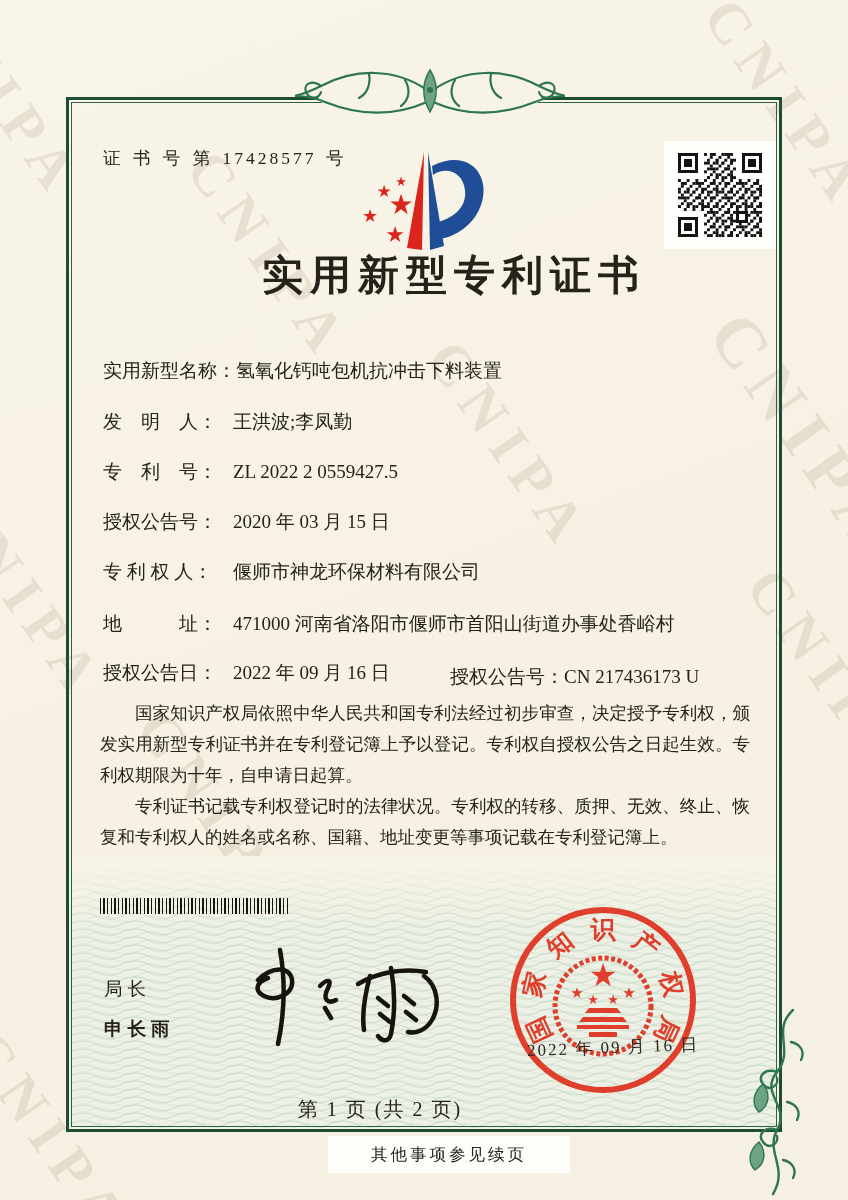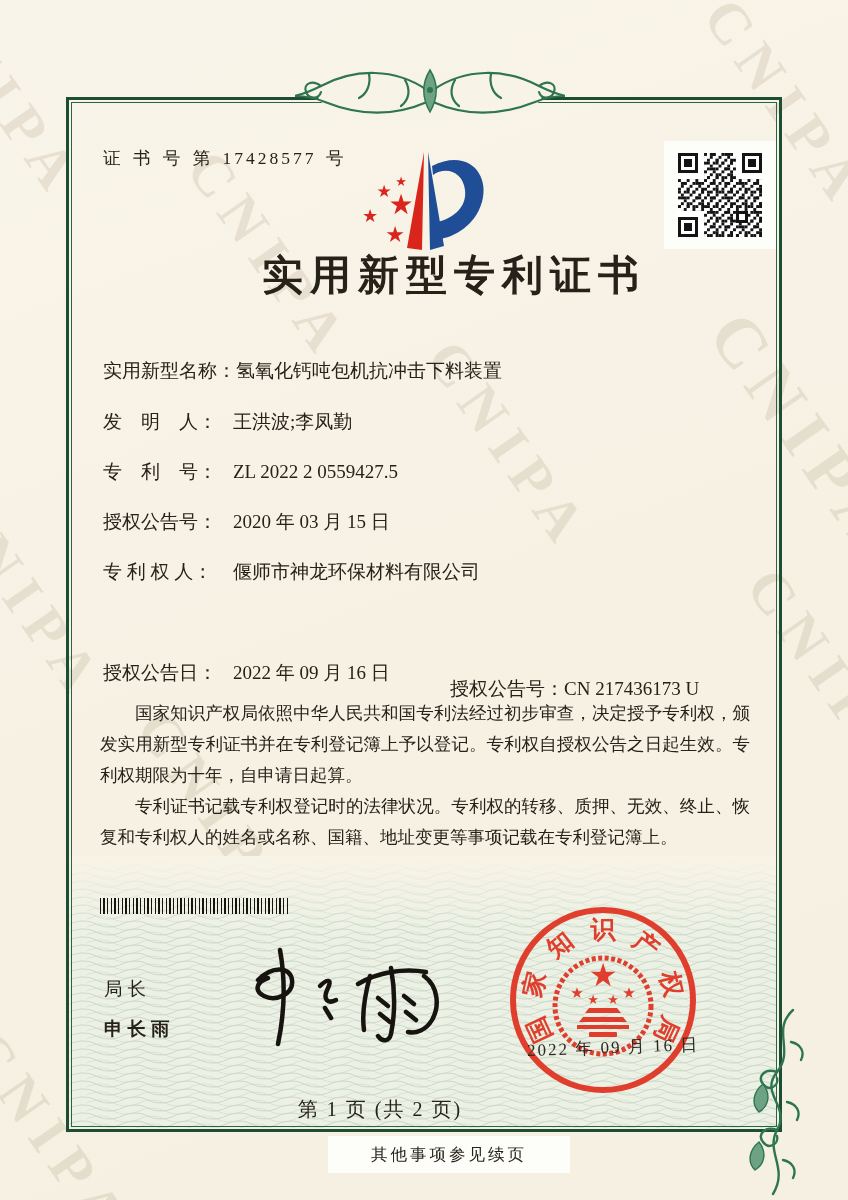--- a/index.html
+++ b/index.html
@@ -16,21 +16,21 @@
   .ornament{position:absolute;z-index:4;}
   .content{position:absolute;inset:0;z-index:5;}
   .cert-no{position:absolute;left:103px;top:146px;font-size:17.5px;letter-spacing:3px;word-spacing:2px;}
   .logo{position:absolute;left:348px;top:140px;}
   .qr-box{position:absolute;left:664px;top:141px;width:112px;height:108px;background:#fdfdfa;
           display:flex;align-items:center;justify-content:center;}
   .title{position:absolute;left:66px;top:248px;width:776px;text-align:center;
          font-size:41px;font-weight:bold;letter-spacing:7px;}
   .row{position:absolute;left:103px;width:660px;font-size:19px;white-space:nowrap;}
   .lbl{display:inline-block;min-width:130px;}
-  .pair2{position:absolute;left:347px;top:16px;}
+  .pair2{position:absolute;left:347px;top:4px;}
   .body-text{position:absolute;left:100px;top:698px;width:650px;font-size:17.5px;line-height:31px;
              text-align:justify;}
   .body-text p{margin:0;text-indent:2em;}
   .barcode{position:absolute;left:100px;top:898px;width:190px;height:16px;
            background:repeating-linear-gradient(90deg,#17130d 0 1.5px,transparent 1.5px 2.8px,
            #17130d 2.8px 5.5px,transparent 5.5px 7px,#17130d 7px 8px,transparent 8px 11px);}
   .signer-title{position:absolute;left:104px;top:976px;font-size:18.5px;letter-spacing:5px;text-align:right;}
   .signer-name{position:absolute;left:104px;top:1016px;font-size:18.5px;letter-spacing:5px;font-weight:bold;}
   .signature{position:absolute;left:228px;top:942px;}
   .seal{position:absolute;left:505px;top:902px;}
@@ -169,20 +169,23 @@
     </div>
     <div class="row" style="top:459px">
       <span class="lbl">专　利　号：</span><span>ZL 2022 2 0559427.5</span>
     </div>
     <div class="row" style="top:509px">
       <span class="lbl">授权公告号：</span><span>2020 年 03 月 15 日</span>
     </div>
     <div class="row" style="top:559px">
       <span class="lbl">专 利 权 人：</span><span>偃师市神龙环保材料有限公司</span>
     </div>
+    <div class="row" style="top:611px">
+      <span class="lbl">地　　　址：</span><span>471000 河南省洛阳市偃师市首阳山街道办事处香峪村</span>
+    </div>
     <div class="row" style="top:660px">
       <span class="lbl">授权公告日：</span><span>2022 年 09 月 16 日</span>
       <span class="pair2"><span>授权公告号：</span><span>CN 217436173 U</span></span>
     </div>
 
     <div class="body-text">
       <p>国家知识产权局依照中华人民共和国专利法经过初步审查，决定授予专利权，颁发实用新型专利证书并在专利登记簿上予以登记。专利权自授权公告之日起生效。专利权期限为十年，自申请日起算。</p>
       <p>专利证书记载专利权登记时的法律状况。专利权的转移、质押、无效、终止、恢复和专利权人的姓名或名称、国籍、地址变更等事项记载在专利登记簿上。</p>
     </div>
 

